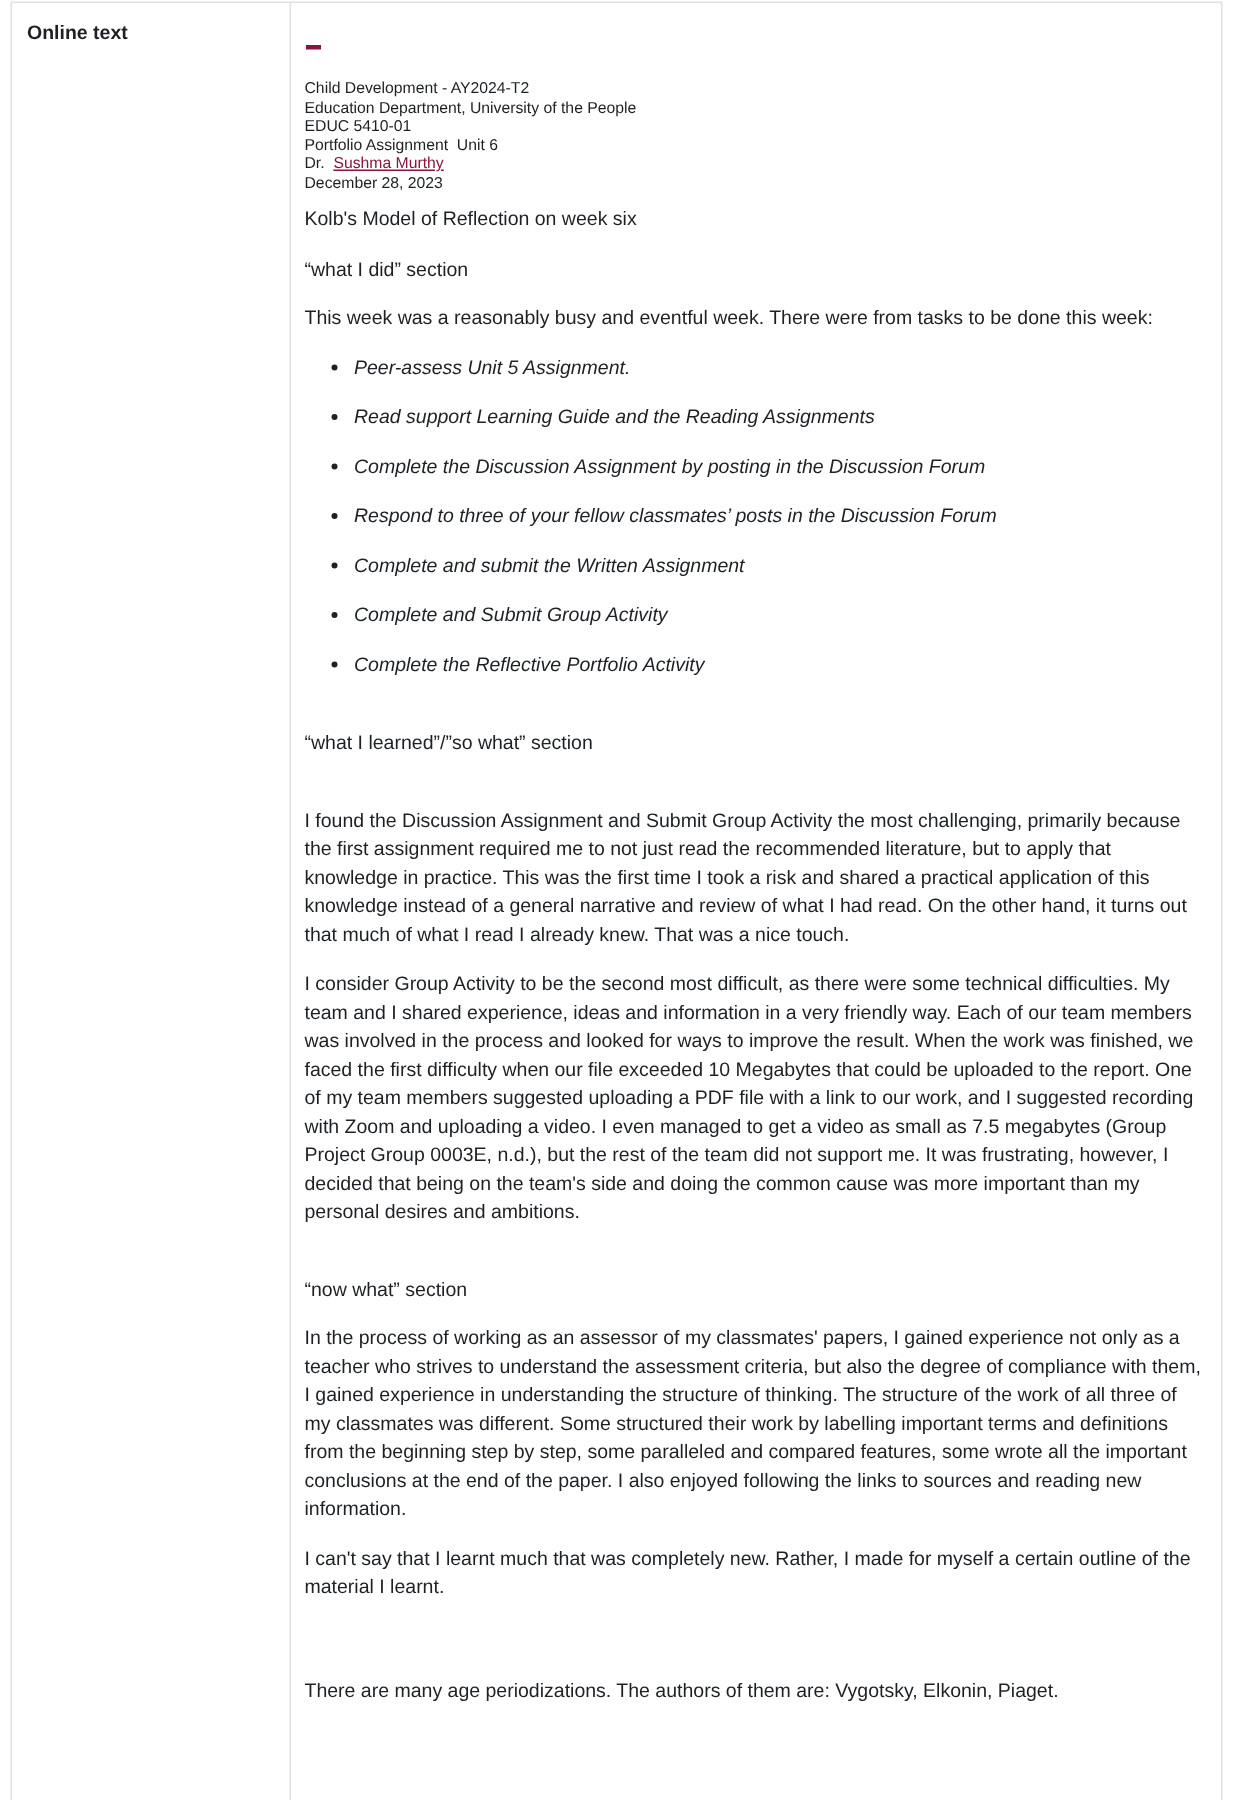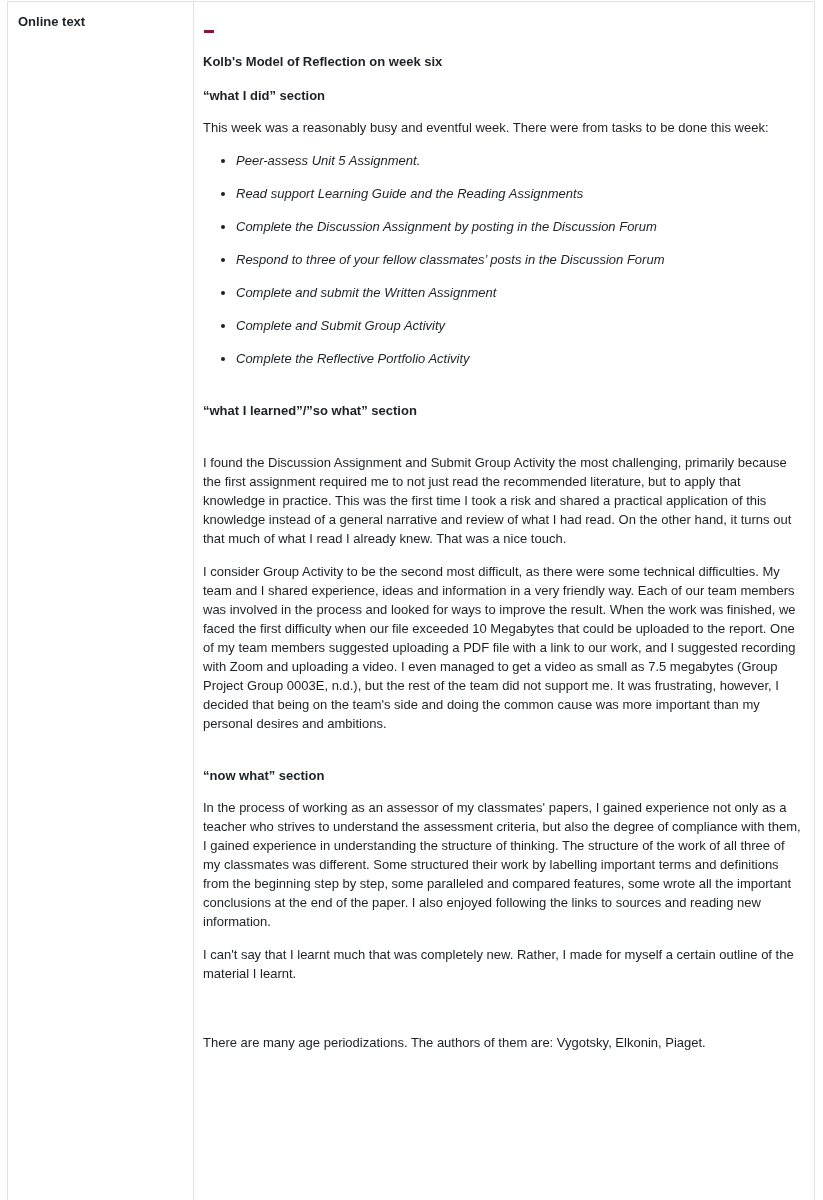--- a/index.html
+++ b/index.html
@@ -30,39 +30,50 @@
   }
   .accent-bar {
     width: 10px; height: 3px; background: #8b1538;
     margin: 14px 0 20px 1px;
   }
   .header-block {
     font-size: 10.5px; line-height: 12.5px; color: #1d2125;
   }
   .header-block a { color: #8b1538; text-decoration: underline; }
   h3.doc-title {
-    font-size: 13px; font-weight: bold; margin: 9px 0 16px 0; line-height: 18px;
+    font-size: 13px; font-weight: normal; margin: 9px 0 16px 0; line-height: 18px;
   }
   h4.section-title {
-    font-size: 13px; font-weight: bold; margin: 0 0 13px 0; line-height: 18px;
+    font-size: 13px; font-weight: normal; margin: 0 0 13px 0; line-height: 18px;
   }
   p { margin: 0 0 14px 0; font-size: 13px; line-height: 19px; }
   ul.task-list { margin: 0 0 0 0; padding-left: 33px; font-style: italic; }
   ul.task-list li { margin-bottom: 14px; line-height: 19px; font-size: 13px; }
   .spacer-lg { height: 20px; }
   .spacer-xl { height: 36px; }
 </style>
 </head>
 <body>
 
 <div class="submission-table">
   <div class="label-cell">Online text</div>
   <div class="content-cell">
     <div class="accent-bar"></div>
 
+    <div class="header-block">
+      <div>Child Development - AY2024-T2</div>
+      <div>Education Department, University of the People</div>
+      <div>EDUC 5410-01</div>
+      <div style="white-space:pre">Portfolio Assignment  Unit 6</div>
+      <div>
+        <span>Dr.</span>&nbsp;
+        <a href="#">Sushma Murthy</a>
+      </div>
+      <div>December 28, 2023</div>
+    </div>
 
     <h3 class="doc-title">Kolb's Model of Reflection on week six</h3>
 
     <h4 class="section-title">“what I did” section</h4>
     <p>This week was a reasonably busy and eventful week. There were from tasks to be done this week:</p>
     <ul class="task-list">
       <li>Peer-assess Unit 5 Assignment.</li>
       <li>Read support Learning Guide and the Reading Assignments</li>
       <li>Complete the Discussion Assignment by posting in the Discussion Forum</li>
       <li>Respond to three of your fellow classmates’ posts in the Discussion Forum</li>

